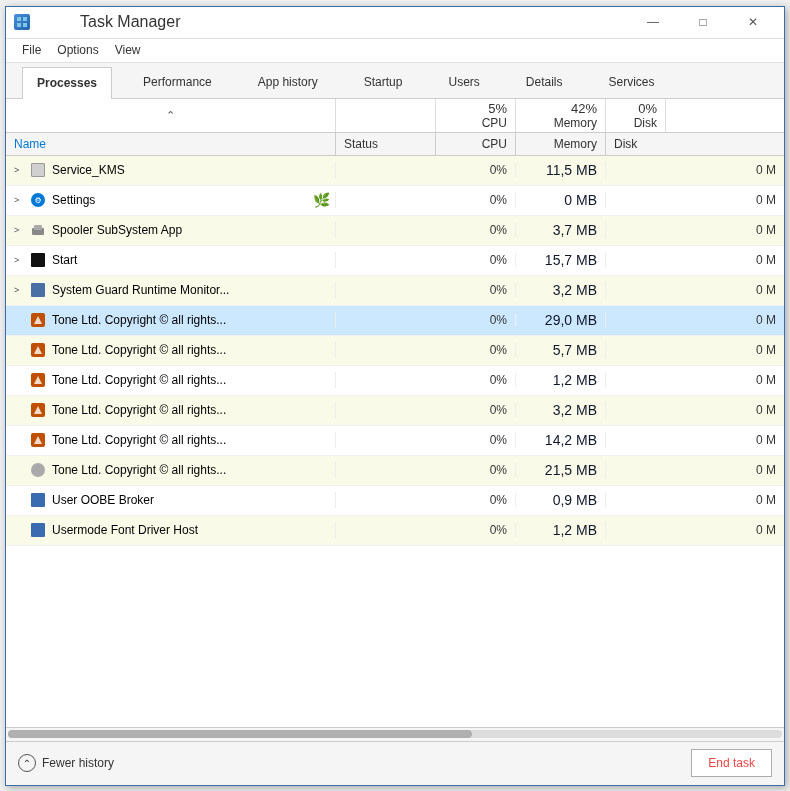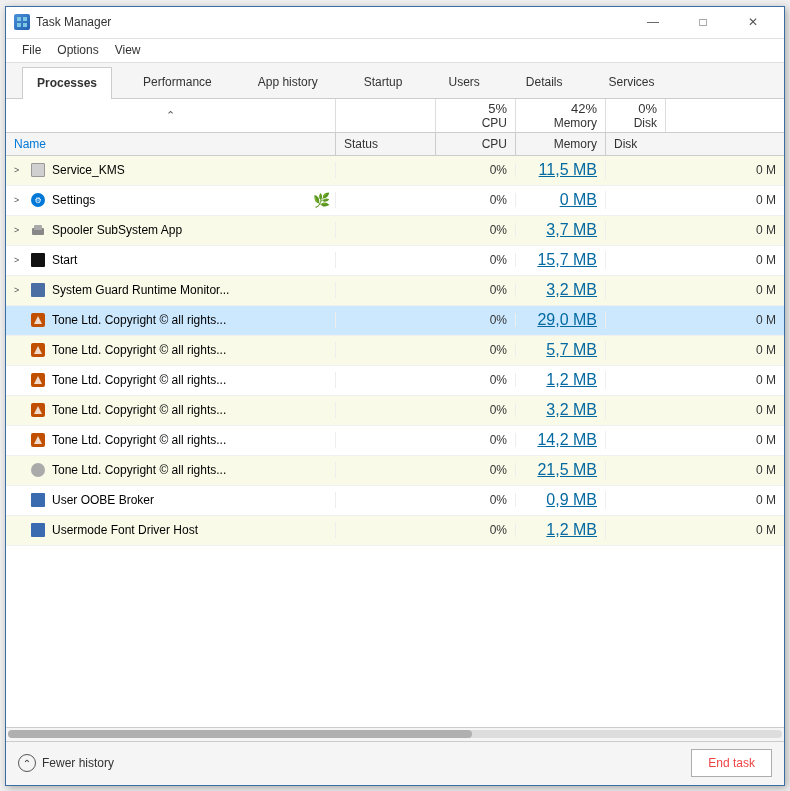--- a/index.html
+++ b/index.html
@@ -39,22 +39,23 @@
       border-radius: 2px;
       display: flex;
       align-items: center;
       justify-content: center;
       color: white;
       font-size: 9px;
       font-weight: bold;
     }
     .title-bar-text {
       flex: 1;
-      font-size: 12px;
-      color: #333;
+      font-size: 16px;
+      color: #333;
+      margin-left: 44px;
     }
     .title-bar-buttons {
       display: flex;
       gap: 4px;
     }
     .title-bar-btn {
       width: 46px;
       height: 32px;
       border: none;
       background: transparent;
@@ -250,23 +251,22 @@
       text-align: right;
       border-right: 1px solid #eee;
       font-size: 12px;
       color: #333;
     }
     .row-mem-cell {
       width: 90px;
       padding: 0 8px;
       text-align: right;
       border-right: 1px solid #eee;
-      font-size: 16px;
-      color: #0369a1;
-      text-decoration: underline;
+      font-size: 14px;
+      color: #0f172a;
     }
     .row-disk-cell {
       flex: 1;
       padding: 0 8px;
       text-align: right;
       font-size: 12px;
       color: #333;
     }
     .bottom-bar {
       height: 44px;

